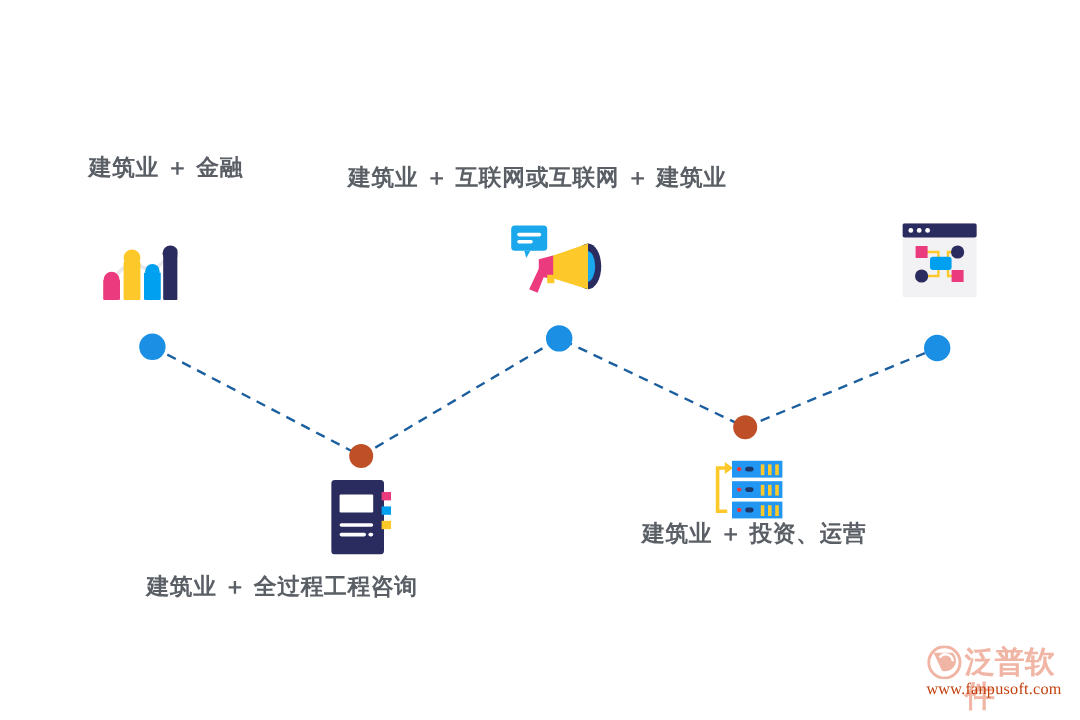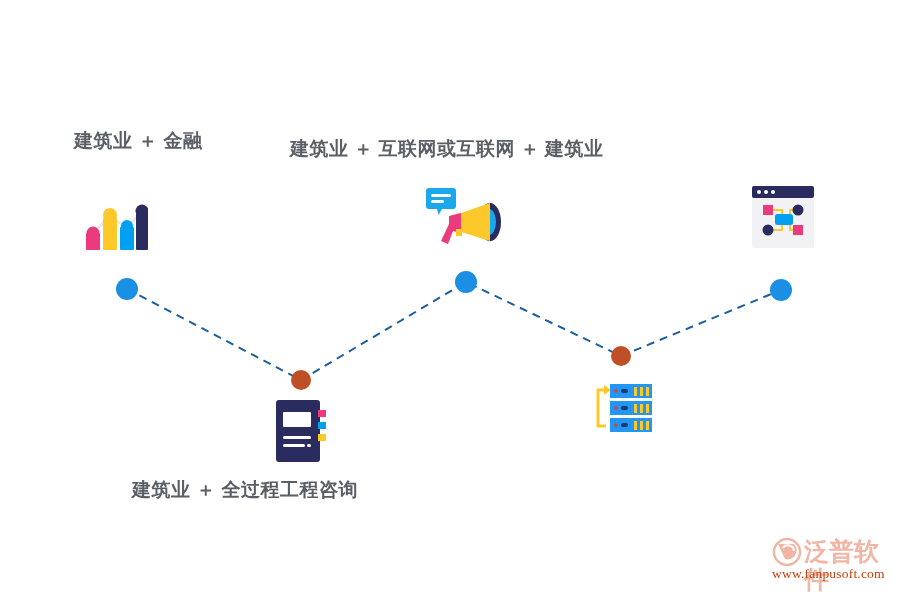--- a/index.html
+++ b/index.html
@@ -31,23 +31,23 @@
   .label {
     position: absolute;
     color: #5a5f66;
     font-weight: bold;
     font-size: 19px;
     line-height: 29px;
     letter-spacing: 0.5px;
     white-space: pre-wrap;
   }
   .label-finance   { left: 74px;  top: 126px; width: 240px; }
-  .label-internet  { left: 290px; top: 134px; width: 320px; font-family: Liberation Serif, serif; }
+  .label-internet  { left: 290px; top: 134px; width: 320px; }
   .label-tech      { left: 676px; top: 134px; width: 200px; }
-  .label-consult   { left: 122px; top: 475px; width: 330px; margin-left: 10px; }
+  .label-consult   { left: 122px; top: 475px; width: 330px; }
   .label-invest    { left: 535px; top: 431px; width: 260px; }
 
   
   .icon-box {
     position: absolute;
   }
   .icon-chart  { left: 82px;  top: 200px;  width: 66px;  height: 50px; }
   .icon-mega   { left: 425px; top: 186px;  width: 82px;  height: 64px; }
   .icon-window { left: 752px; top: 186px;  width: 62px;  height: 62px; }
   .icon-book   { left: 276px; top: 400px;  width: 50px;  height: 62px; }
@@ -99,20 +99,21 @@
     <circle cx="781" cy="290" r="11" fill="#1a8fe3"></circle>
   </svg>
 
   <div class="label label-finance">建筑业 ＋ 金融</div>
 
   <div class="label label-internet">建筑业 ＋ 互联网或互联网 ＋ 建筑业</div>
 
 
   <div class="label label-consult">建筑业 ＋ 全过程工程咨询</div>
 
+  <div class="label label-invest">建筑业 ＋ 投资、运营</div>
 
   <div class="icon-box icon-chart">
     <svg viewBox="0 0 66 50" width="66" height="50">
 
       <polyline points="11,33 27,17 45,27 60,12" fill="none" stroke="#e8e8ef" stroke-width="3"></polyline>
 
       <rect x="4" y="33" width="14" height="17" rx="1" fill="#ec3a7e"></rect>
       <rect x="21" y="18" width="14" height="32" rx="1" fill="#fdc92a"></rect>
       <rect x="38" y="27" width="14" height="23" rx="1" fill="#00a0f0"></rect>
       <rect x="54" y="13" width="12" height="37" rx="1" fill="#2a2b5e"></rect>

